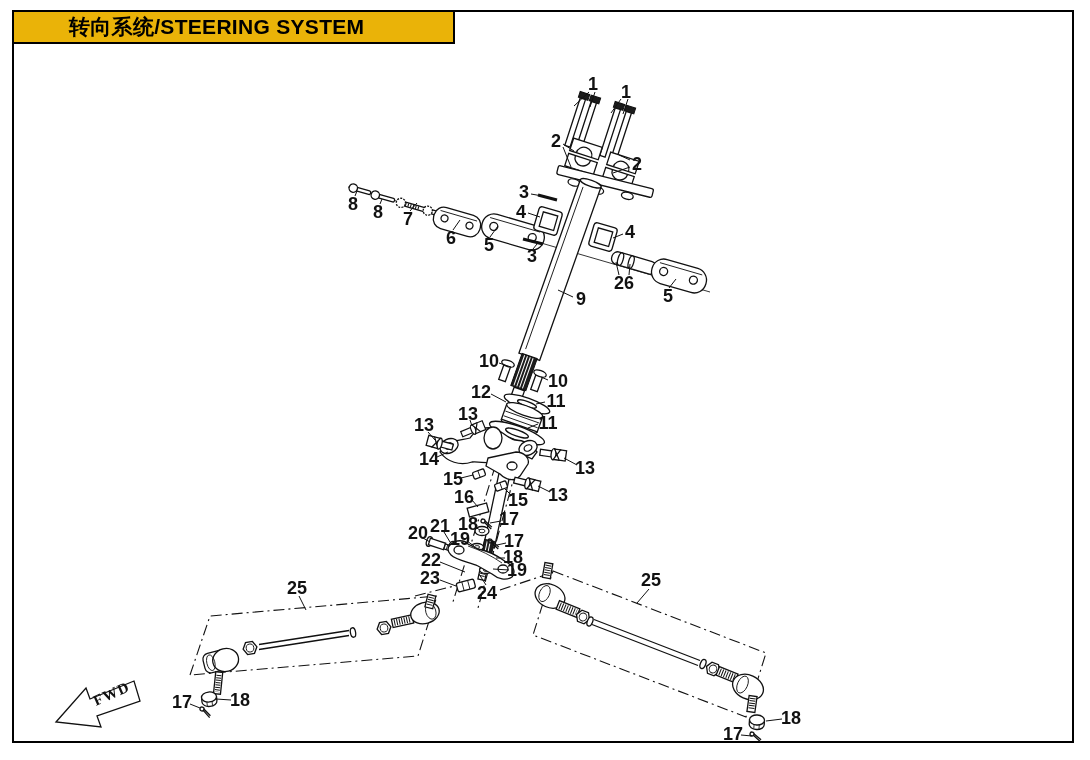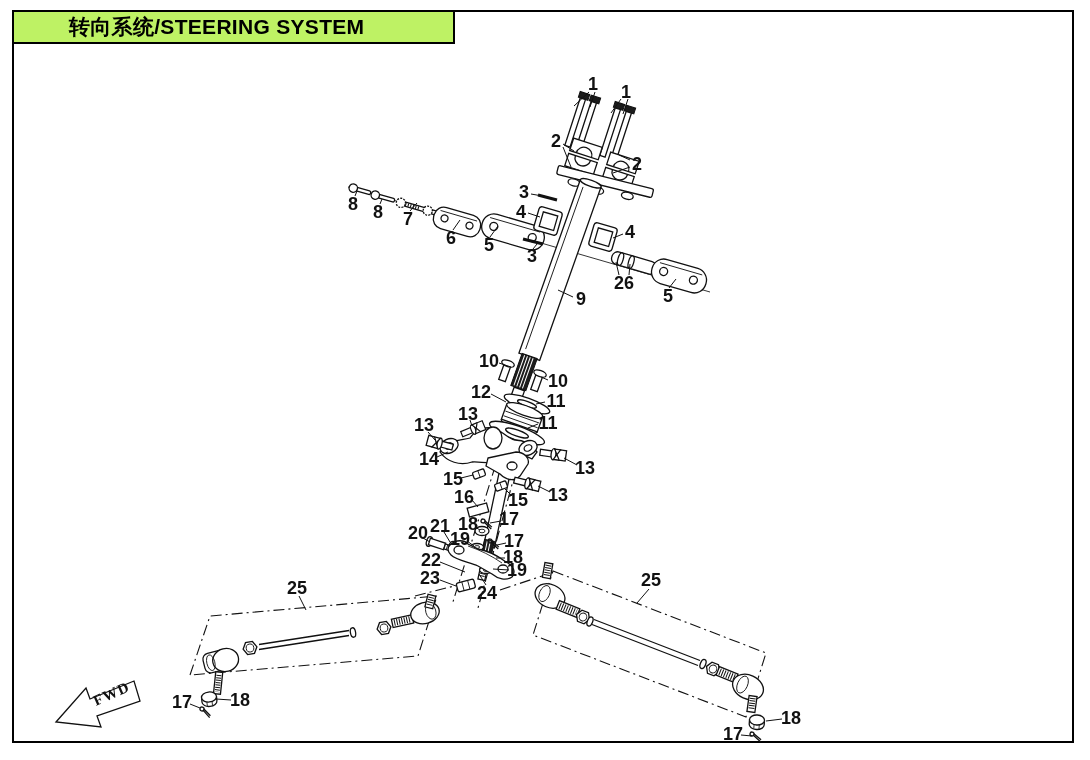--- a/index.html
+++ b/index.html
@@ -1,18 +1,18 @@
 <!DOCTYPE html>
 <html><head>
 <meta charset="utf-8">
 <style>
   html,body{margin:0;padding:0;background:#fff;}
   body{width:1090px;height:760px;position:relative;font-family:"Liberation Sans",sans-serif;}
   .frame{position:absolute;left:12px;top:10px;width:1062px;height:733px;border:2px solid #000;box-sizing:border-box;background:#fff;}
-  .title-box{position:absolute;left:12px;top:10px;width:443px;height:34px;border:2px solid #000;box-sizing:border-box;background:#bef264;display:flex;align-items:center;z-index:3;}
+  .title-box{position:absolute;left:12px;top:10px;width:443px;height:34px;border:2px solid #000;box-sizing:border-box;background:#eab308;display:flex;align-items:center;z-index:3;}
   .title-box .t{font-size:21px;font-weight:bold;margin-left:55px;letter-spacing:.3px;white-space:nowrap;color:#000;}
   svg.diagram{position:absolute;left:0;top:0;z-index:2;}
   .ln{fill:none;stroke:#111;stroke-width:1.3;}
   .fw{fill:#fff;stroke:#111;stroke-width:1.3;}
   .fd{fill:#1c1c1c;stroke:#111;stroke-width:1;}
   .thin{fill:none;stroke:#111;stroke-width:.85;}
   .dd{fill:none;stroke:#111;stroke-width:1.1;stroke-dasharray:11 4 2 4;}
   .wht{stroke:#fff;stroke-width:1;fill:none;}
   .thread{stroke:#111;fill:none;}
   text.callout{font-family:"Liberation Sans",sans-serif;font-weight:bold;font-size:18px;fill:#111;text-anchor:middle;}

